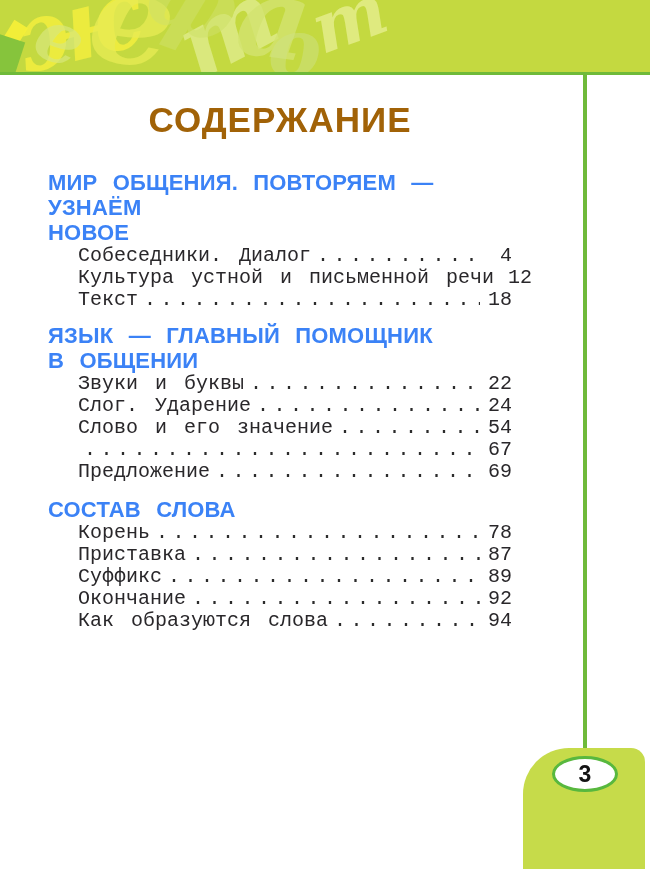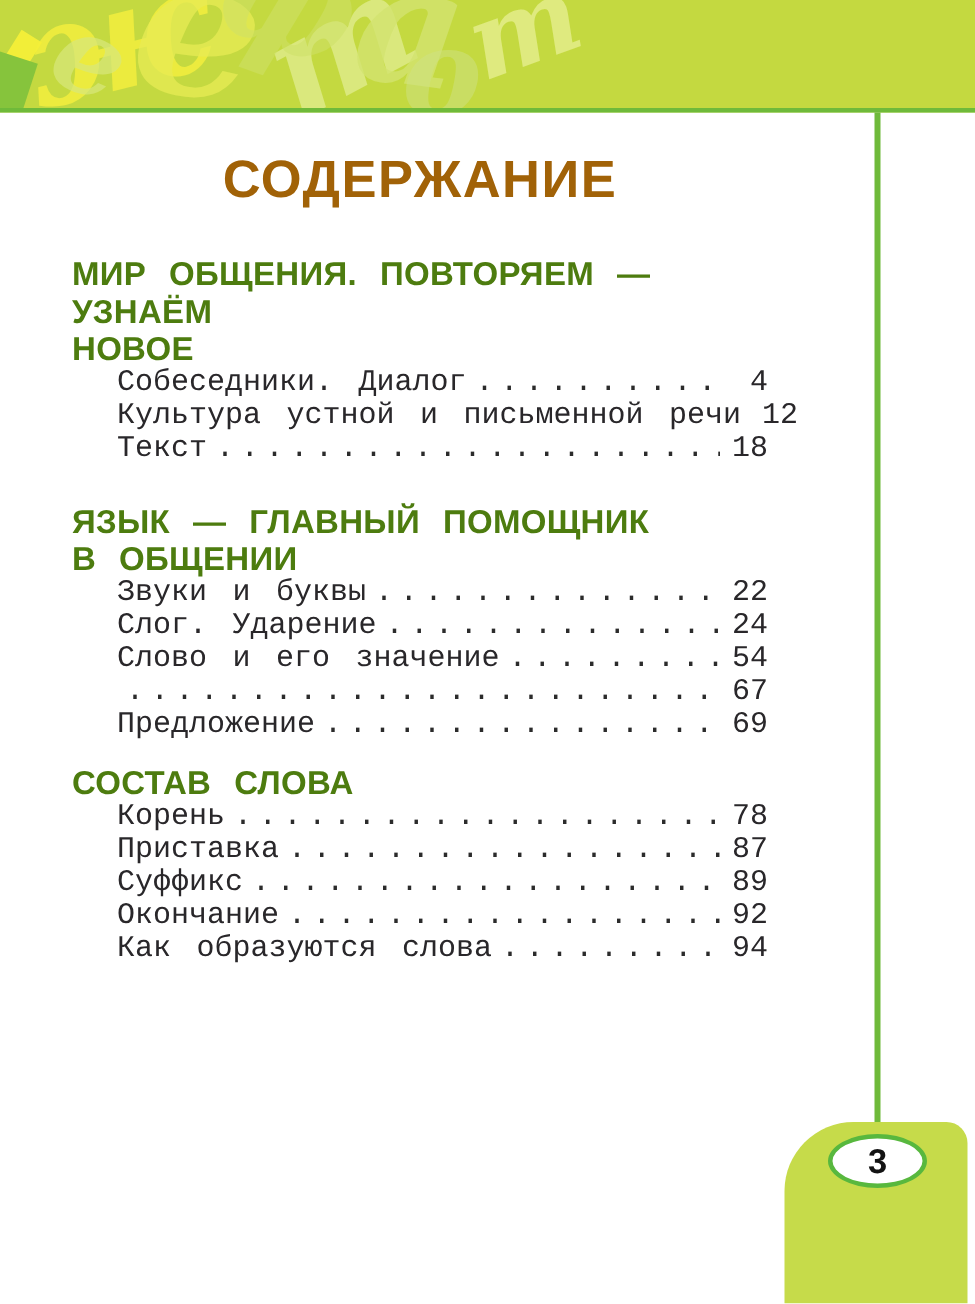--- a/index.html
+++ b/index.html
@@ -63,24 +63,24 @@
     color:#29272a;
   }
   .title {
     margin:27px 0 0 0;
     font-size:35px; line-height:36px; font-weight:bold;
     letter-spacing:1px;
     color:#a16207; text-align:center;
   }
   .heading {
     font-weight:bold; font-size:22px; line-height:25px;
-    color:#4d7c0f; word-spacing:9px; letter-spacing:.2px;
+    color:#3b82f6; word-spacing:9px; letter-spacing:.2px;
   }
   .heading.h1 { margin-top:32px; }
-  .heading.h2 { margin-top:24px; }
+  .heading.h2 { margin-top:12px; }
   .heading.h3 { margin-top:14px; }
 
   .toc { margin:0; padding:0;font-family:Liberation Mono, monospace; }
   .row {
     display:flex; align-items:baseline;
     font-size:20px; line-height:22px;
     padding-left:30px;
   }
   .label { word-spacing:5px; white-space:nowrap; }
   .dots {

